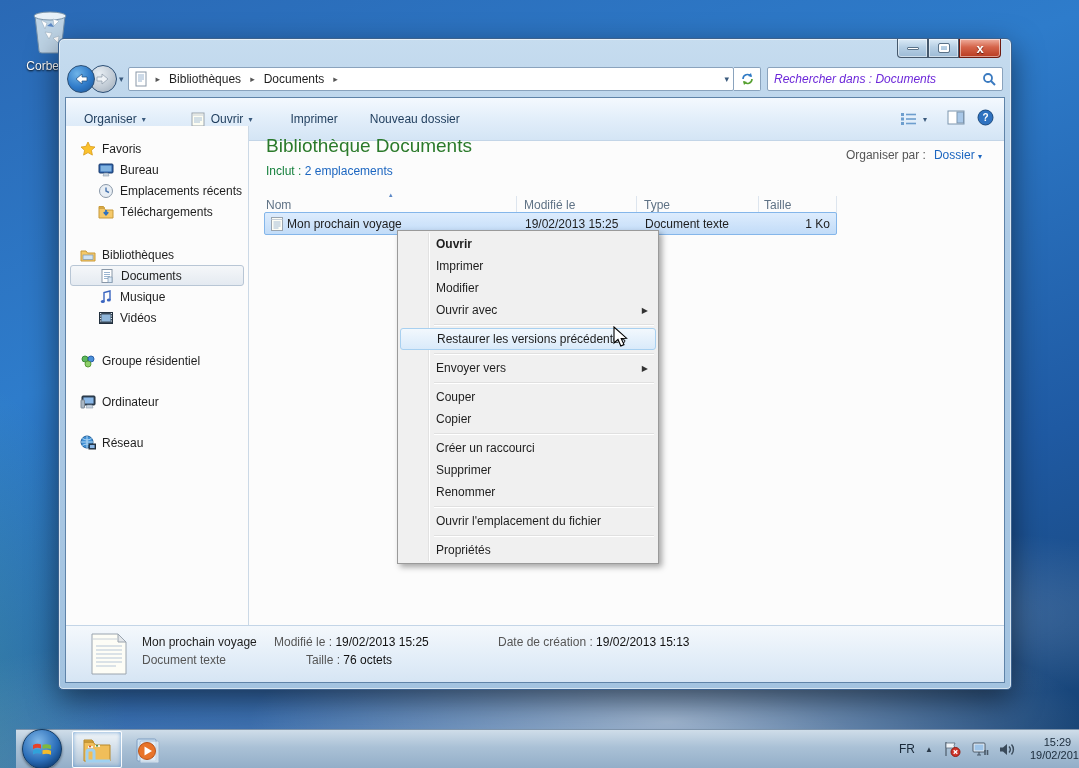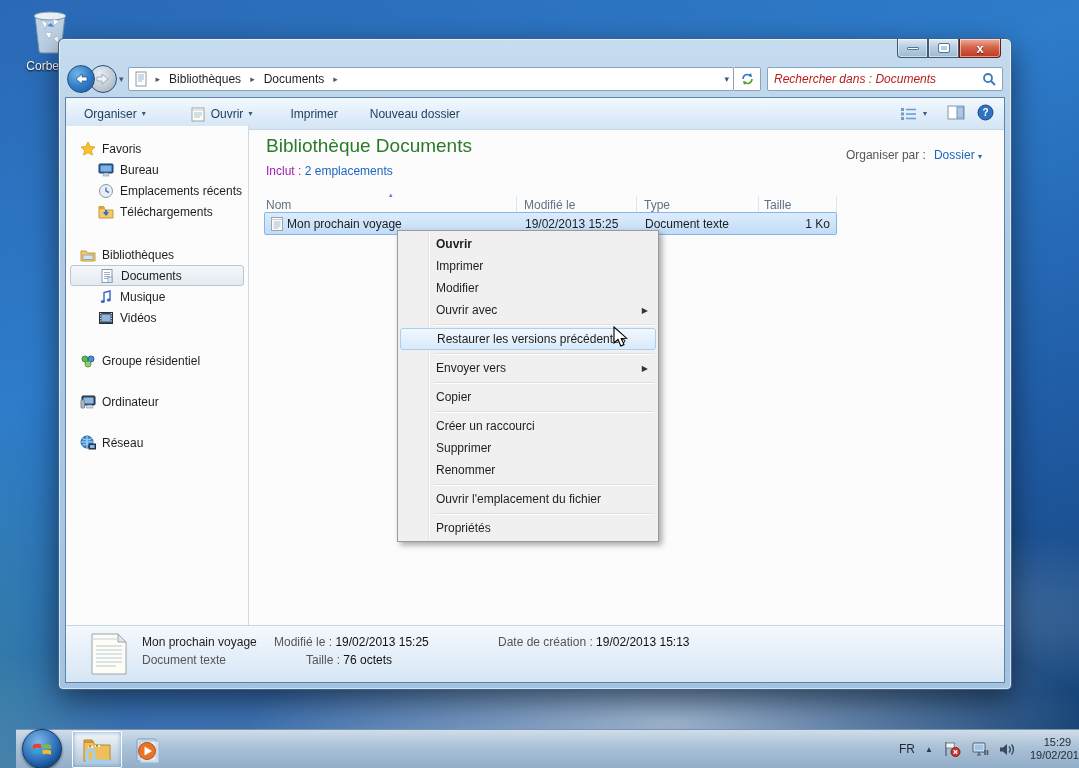--- a/index.html
+++ b/index.html
@@ -43,25 +43,25 @@
   .addr-chevron { color:#3a5a7d; font-size:9px; margin:0 4px 0 2px; }
   .breadcrumb { flex:1; height:24px; background:#fff; border:1px solid #8aa3bd; border-radius:2px;
     display:flex; align-items:center; padding:0 4px; gap:2px; position:relative; }
   .crumb-sep { color:#555; font-size:9px; padding:0 5px; }
   .crumb { padding:1px 2px; }
   .bc-drop { position:absolute; right:4px; color:#3a5a7d; font-size:9px; }
   .refresh-btn { width:27px; height:24px; background:#fff; border:1px solid #8aa3bd; border-left:none; border-radius:0 2px 2px 0;
     display:flex; align-items:center; justify-content:center; margin-right:6px; }
   .search-box { width:236px; height:24px; background:#fff; border:1px solid #8aa3bd; border-radius:2px;
     display:flex; align-items:center; padding:0 6px; }
-  .search-box .ph { flex:1; font-style:italic; color:#b91c1c; }
+  .search-box .ph { flex:1; font-style:italic; color:#6d28d9; }
 
   
   .inner { position:absolute; left:6px; right:6px; top:58px; bottom:6px; border:1px solid #5f83a8; background:#fcfcfc; overflow:hidden; }
-  .toolbar { height:32px; background:linear-gradient(#f4f9fe,#e2eefa 50%,#d4e5f5); border-bottom:1px solid #c3d5e7;
+  .toolbar { height:43px; background:linear-gradient(#f4f9fe,#e2eefa 50%,#d4e5f5); border-bottom:1px solid #c3d5e7;
     display:flex; align-items:center; padding:0 10px; color:#1e3c5c; }
   .tb-item { display:flex; align-items:center; gap:5px; padding:3px 8px; border-radius:2px; }
   .tb-caret { font-size:8px; color:#3a5a7d; }
   .tb-right { margin-left:auto; display:flex; align-items:center; gap:12px; }
 
   .body-area { position:absolute; top:28px; bottom:57px; left:0; right:0; display:flex; }
   .sidebar { width:183px; border-right:1px solid #ccd9e6; background:#fcfcfc; padding-top:12px; position:relative; }
   .side-item { height:21px; display:flex; align-items:center; gap:6px; padding-left:14px; }
   .side-item.child { padding-left:32px; }
   .side-item.selected { margin:0 4px; padding-left:28px; border:1px solid #b8c6d5; border-radius:3px;
@@ -117,21 +117,21 @@
     display:flex; align-items:center; justify-content:center; box-shadow:0 1px 3px rgba(0,0,0,.5); }
   .task-btn { width:50px; height:37px; margin-top:1px; display:flex; align-items:center; justify-content:center; border-radius:2px; }
   .task-btn.active { background:linear-gradient(rgba(255,255,255,.7),rgba(255,255,255,.25)); border:1px solid rgba(255,255,255,.9);
     box-shadow:0 0 4px rgba(80,140,200,.8) inset; }
   .task-btn.first { margin-left:56px; }
   .tray { margin-left:auto; display:flex; align-items:center; gap:10px; padding-right:10px; color:#1a2a3a; }
   .tray .expand { font-size:8px; color:#2a3a4a; }
   .clock { text-align:center; font-size:11px; line-height:13px; padding-left:4px; }
 
   .i16 { width:16px; height:16px; display:inline-block; flex:none; }
-  .muted { color:#a21caf; }
+  .muted { color:#15803d; }
 </style>
 </head>
 <body>
 
 <div class="aurora"></div>
 
 <div class="desktop-icon">
   <span>
     <svg width="42" height="48" viewBox="0 0 42 48">
       <path d="M6 10 L10 45 Q10 47 13 47 L29 47 Q32 47 32 45 L36 10 Z" fill="#cfe0ec" stroke="#7a93a8" opacity="0.9"></path>
@@ -456,20 +456,23 @@
   <div class="ctx-item hl">
       <span>Restaurer les versions précédentes</span>
     </div>
   <div class="ctx-sep"></div>
   <div class="ctx-item">
       <span>Envoyer vers</span>
       <span class="sub">▶</span>
     </div>
   <div class="ctx-sep"></div>
   <div class="ctx-item">
+      <span>Couper</span>
+    </div>
+  <div class="ctx-item">
       <span>Copier</span>
     </div>
   <div class="ctx-sep"></div>
   <div class="ctx-item">
       <span>Créer un raccourci</span>
     </div>
   <div class="ctx-item">
       <span>Supprimer</span>
     </div>
   <div class="ctx-item">

